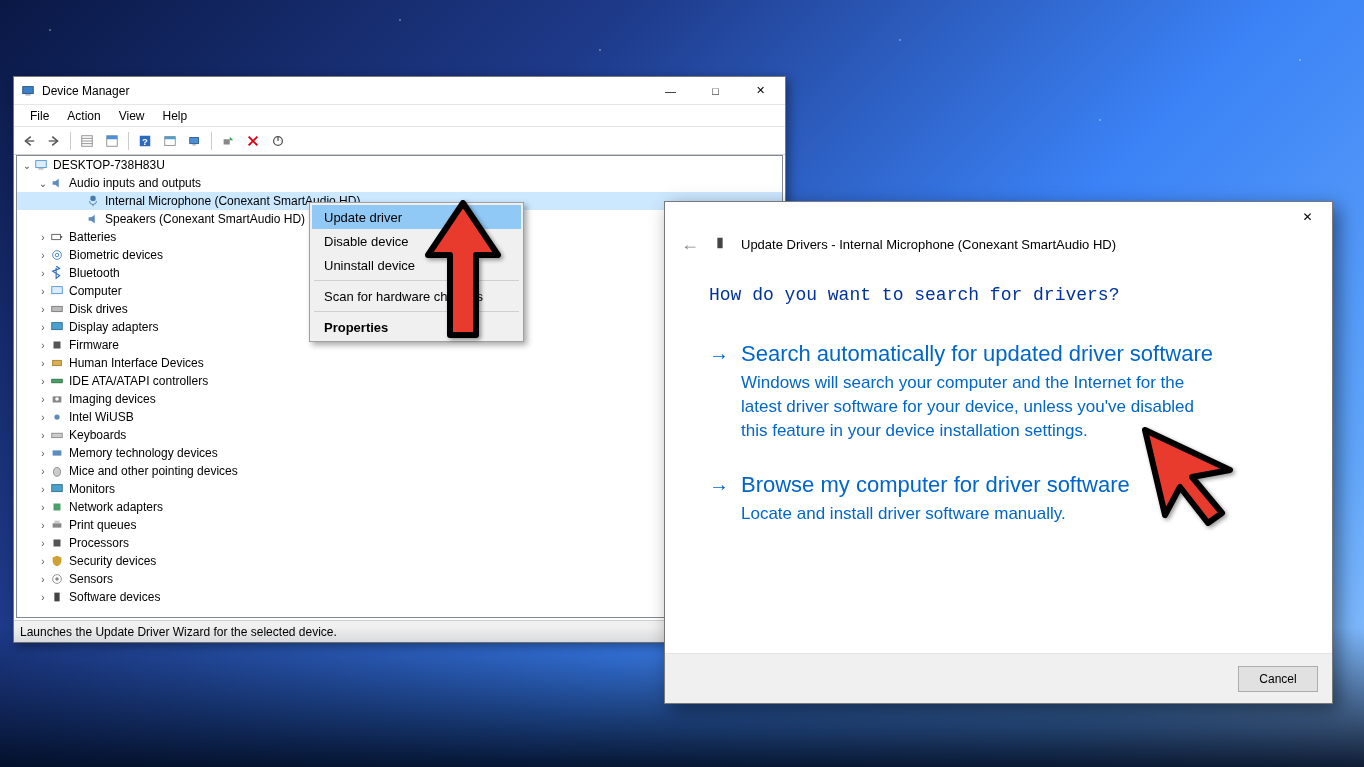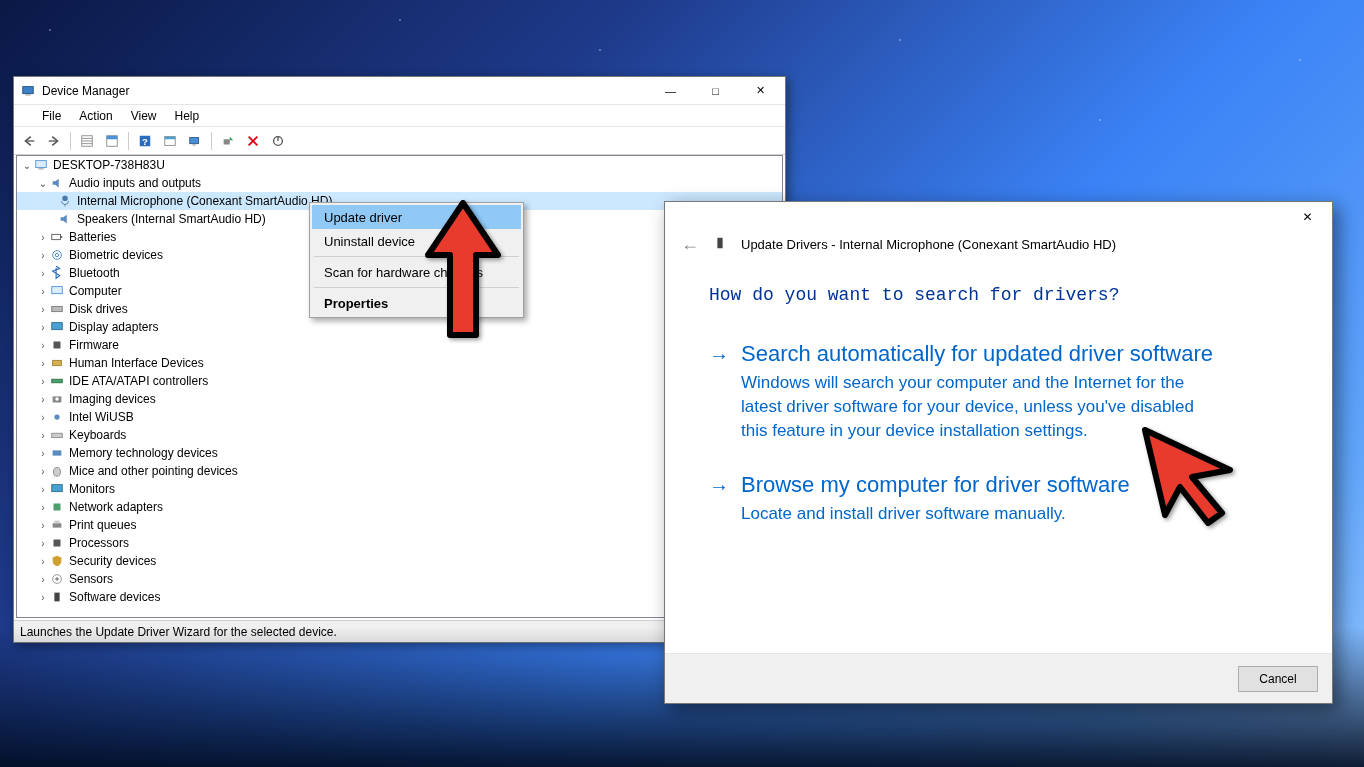--- a/index.html
+++ b/index.html
@@ -62,21 +62,21 @@
   .win-btn {
     width: 45px; height: 28px;
     display:flex;align-items:center;justify-content:center;
     font-family: "Segoe UI Symbol", sans-serif;
     font-size: 11px; color:#000;
   }
 
   .menubar {
     height: 22px;
     display:flex; align-items:center; gap: 2px;
-    padding: 0 20px;
+    padding: 0 8px;
     border-bottom: 1px solid #e5e5e5;
   }
   .menu-item { padding: 2px 8px; }
 
   .toolbar {
     height: 28px;
     display:flex; align-items:center; gap:3px;
     padding: 0 4px;
     border-bottom: 1px solid #d0d0d0;
     background:#fff;
@@ -106,21 +106,21 @@
   .tree-row.selected { background:#cce8ff; }
   .expander{
     width:12px;display:inline-flex;justify-content:center;color:#555;font-size:10px;
   }
   .node-icon{
     width:16px;height:16px;margin-right:4px;
     display:inline-flex;align-items:center;justify-content:center;
   }
   .lvl0{padding-left:4px;}
   .lvl1{padding-left:20px;}
-  .lvl2{padding-left:28px;}
+  .lvl2{padding-left:56px;}
 
   .statusbar{
     height:22px;
     border-top:1px solid #d0d0d0;
     background:#f0f0f0;
     display:flex;align-items:center;
     padding:0 6px;
     font-size:12px;color:#000;
   }
 
@@ -325,21 +325,21 @@
       <span>Internal Microphone (Conexant SmartAudio HD)</span>
     </div>
 
     <div class="tree-row lvl2">
       <span class="expander"></span>
       <span class="node-icon">
           <svg class="ico" viewBox="0 0 16 16">
             <path d="M3 6h3l4-3v10l-4-3H3z" fill="#5b8bbf"></path>
           </svg>
         </span>
-      <span>Speakers (Internal SmartAudio HD)</span>
+      <span>Speakers (Conexant SmartAudio HD)</span>
     </div>
 
     <div class="tree-row lvl1">
         <span class="expander">›</span>
         <span class="node-icon">
           <svg class="ico" viewBox="0 0 16 16">
             <rect x="2" y="5" width="10" height="6" fill="none" stroke="#555"></rect>
             <rect x="12" y="7" width="2" height="2" fill="#555"></rect>
           </svg>
         </span>
@@ -532,20 +532,23 @@
   </div>
 
   <div class="statusbar">
     <span>Launches the Update Driver Wizard for the selected device.</span>
   </div>
 </div>
 
 <div class="context-menu">
   <div class="ctx-item highlight">
       <span>Update driver</span>
+    </div>
+  <div class="ctx-item">
+      <span>Disable device</span>
     </div>
   <div class="ctx-item">
       <span>Uninstall device</span>
     </div>
   <div class="ctx-sep"></div>
   <div class="ctx-item">
       <span>Scan for hardware changes</span>
     </div>
   <div class="ctx-sep"></div>
   <div class="ctx-item bold">

